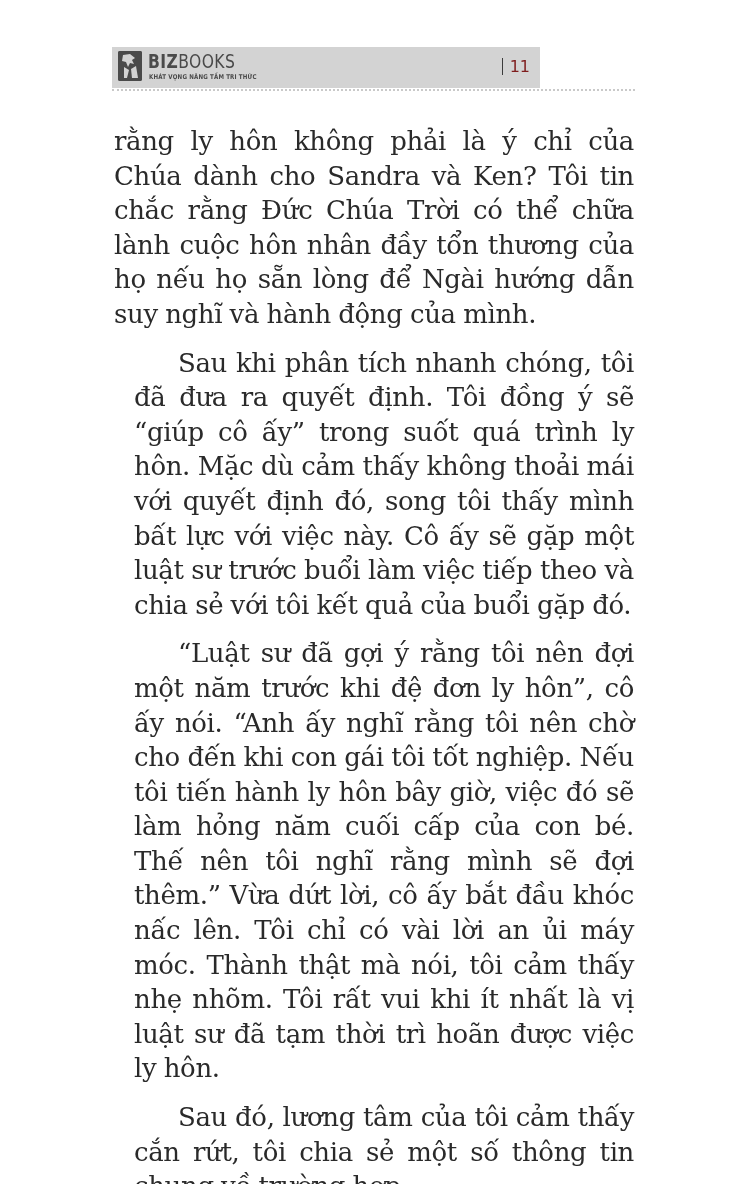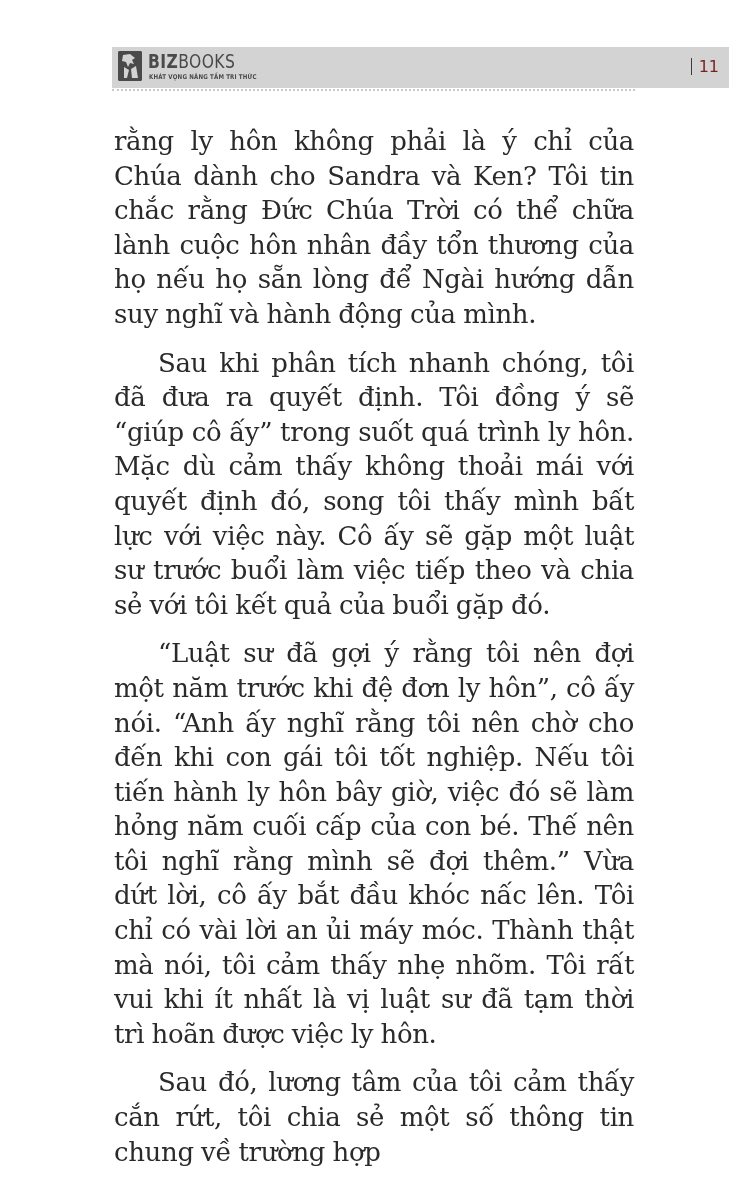--- a/index.html
+++ b/index.html
@@ -7,21 +7,21 @@
     width: 748px; height: 1184px;
     background: #ffffff;
     position: relative;
     overflow: hidden;
     font-family: "DejaVu Serif", "Liberation Serif", serif;
     color: #2a2a2a;
   }
   .header {
     position: absolute;
     left: 112px; top: 47px;
-    width: 617px; height: 41px;
+    width: 428px; height: 41px;
     background: #d3d3d3;
   }
   .header-rule {
     position: absolute;
     left: 112px; top: 89px;
     width: 523px; height: 0;
     border-top: 2px dotted #c9c9c9;
   }
   .logo-icon {
     position: absolute;
@@ -81,21 +81,21 @@
     font-size: 26px;
     line-height: 34.6px;
     text-align: justify;
     letter-spacing: -0.35px;
     word-spacing: -0.5px;
   }
   .body-text p {
     margin: 0 0 14px 0;
     text-indent: 0;
   }
-  .body-text p.indent { text-indent: 44px; }
+  .body-text p.indent { text-indent: 44px; margin-left: 20px; }
 </style>
 </head>
 <body>
 
 <div class="header">
   <div class="logo-icon">
     <svg width="24" height="30" viewBox="0 0 24 30">
       <rect x="0" y="0" width="24" height="30" fill="#4a4a4a"></rect>
       <path d="M5 4 L12 3 L17 7 L14 9 L16 13 L12 12 L10 16 L8 11 L4 10 Z" fill="#d3d3d3"></path>
       <path d="M6 16 L11 19 L9 27 L6 27 Z" fill="#d3d3d3"></path>

